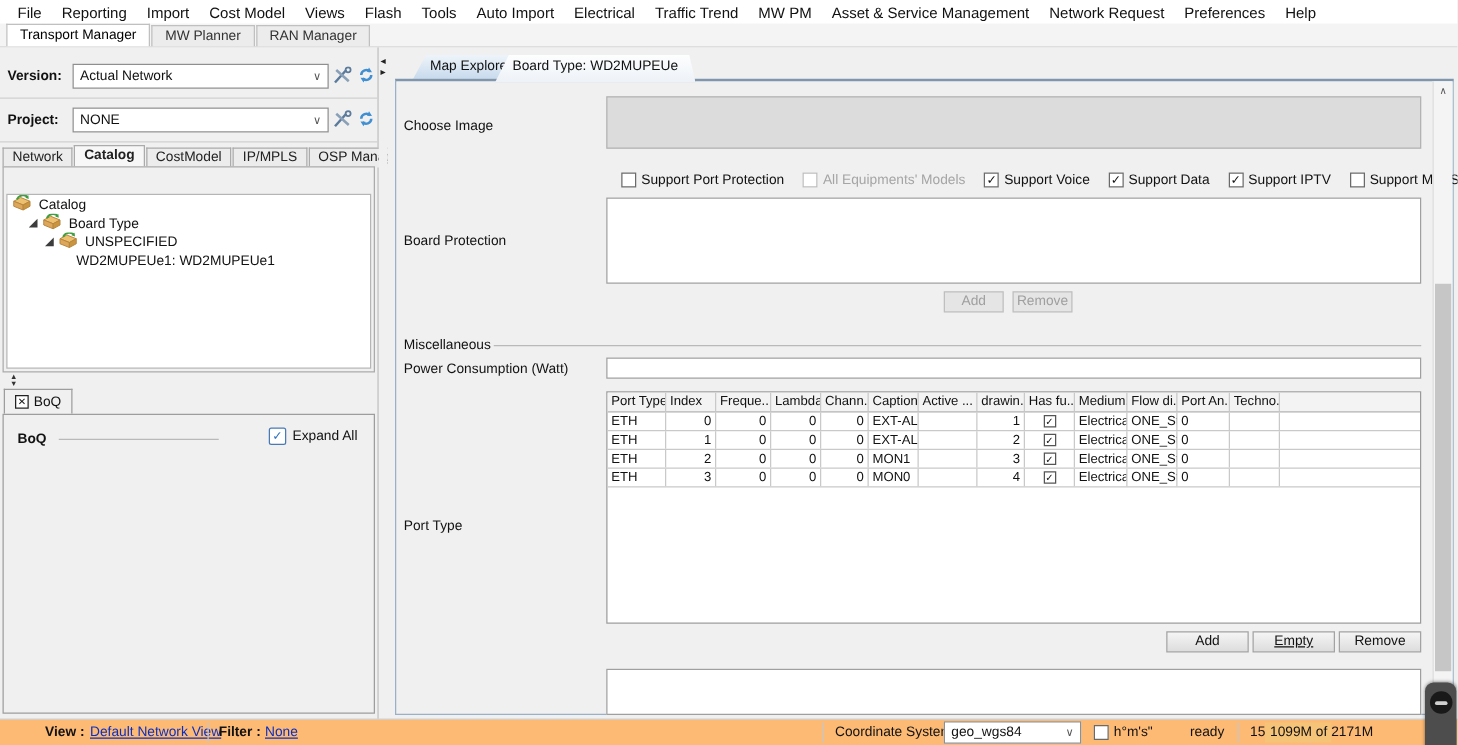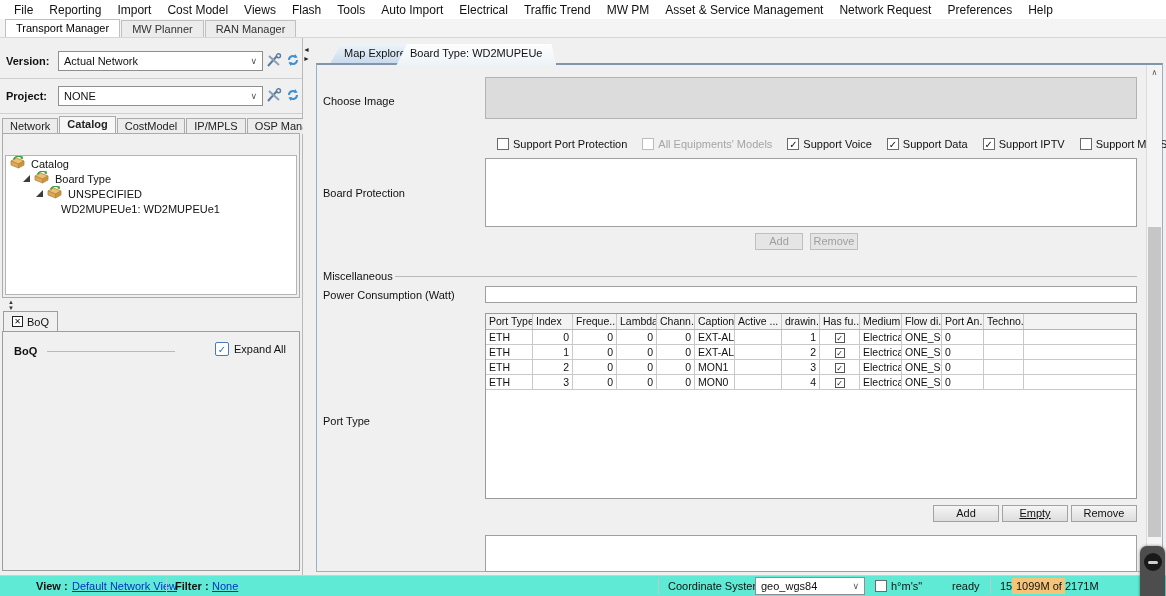--- a/index.html
+++ b/index.html
@@ -99,21 +99,21 @@
   .tcb.checked::after{content:"✓"}
 
   .bottombox{position:absolute;left:168px;top:470px;width:652px;height:37px;background:#fff;border:1px solid #9f9f9f}
 
   
   .vscroll{position:absolute;left:829px;top:0;width:16px;height:507px;background:#f4f4f4;border-left:1px solid #dcdcdc}
   .varrow{position:absolute;left:0;width:15px;height:15px;color:#555;font-size:8px;text-align:center;line-height:15px}
   .vthumb{position:absolute;left:1px;top:162px;width:13px;height:310px;background:#c6c6c6}
 
   
-  .statusbar{left:0;top:575px;width:1166px;height:21px;background:#5eead4;border-top:1px solid #cfcfcf}
+  .statusbar{left:0;top:575px;width:1166px;height:21px;background:#fdba74;border-top:1px solid #cfcfcf}
   .sb{position:absolute;top:4px;white-space:nowrap}
   .sb.bold{font-weight:bold}
   .sblink{color:#0a2fc4;text-decoration:underline;cursor:pointer}
   .sbsep{position:absolute;top:2px;width:1px;height:16px;background:#c6c6c6}
   .sbselect{position:absolute;top:1px;left:755px;width:110px;height:18px;background:#fff;border:1px solid #8f8f8f;
             display:flex;align-items:center;padding:0 5px}
   .memwrap{position:absolute;left:1012px;top:2px;width:94px;height:16px}
   .memfill{position:absolute;left:0;top:0;height:16px;width:56%;background:#f6c478}
   .memtext{position:absolute;left:4px;top:2px}
 

